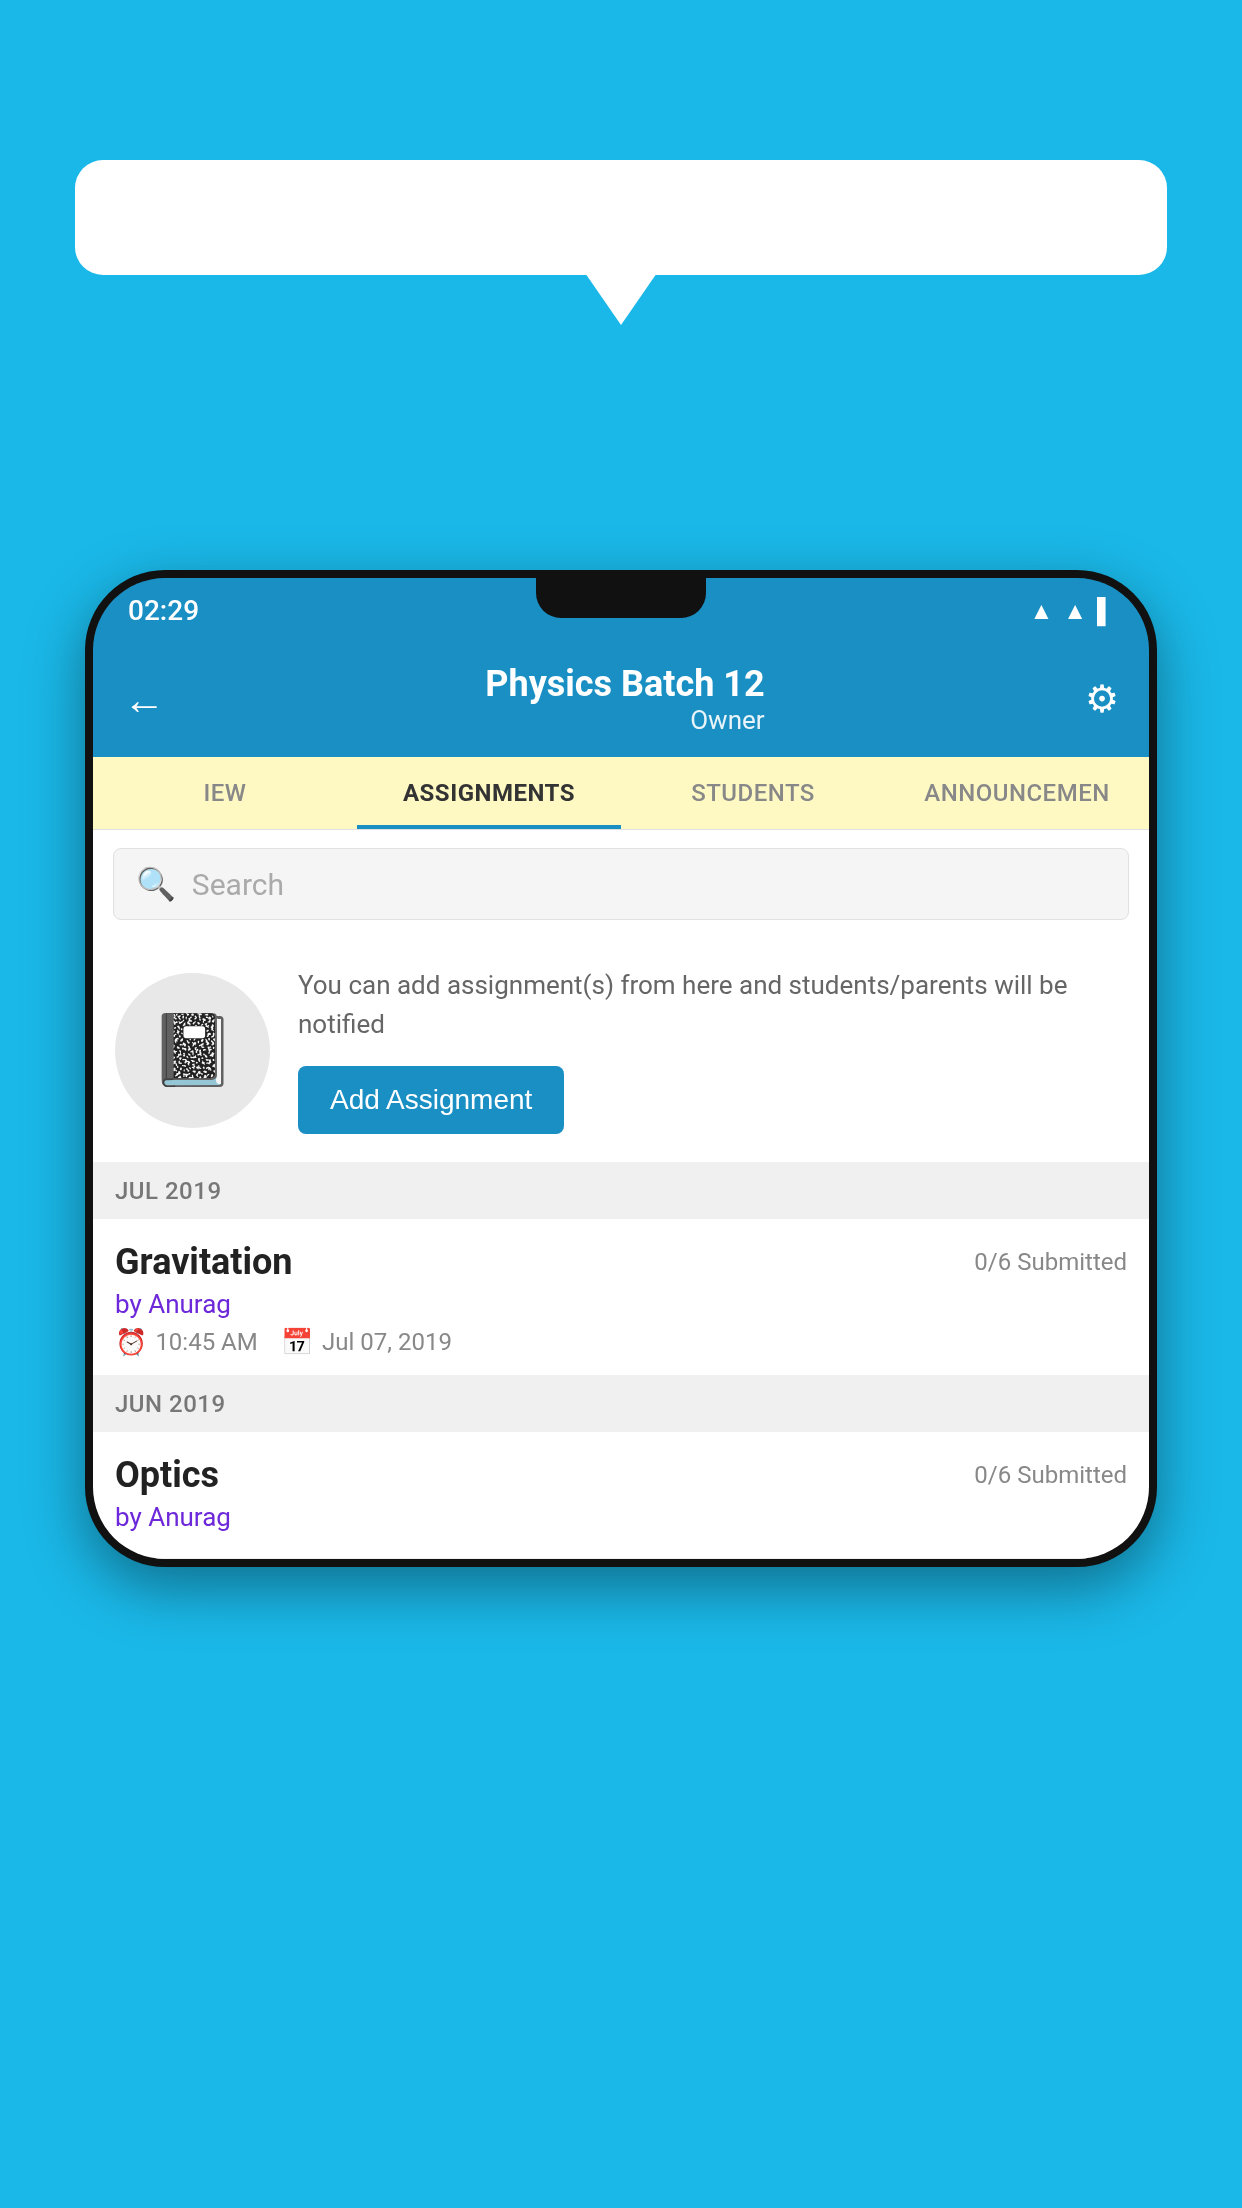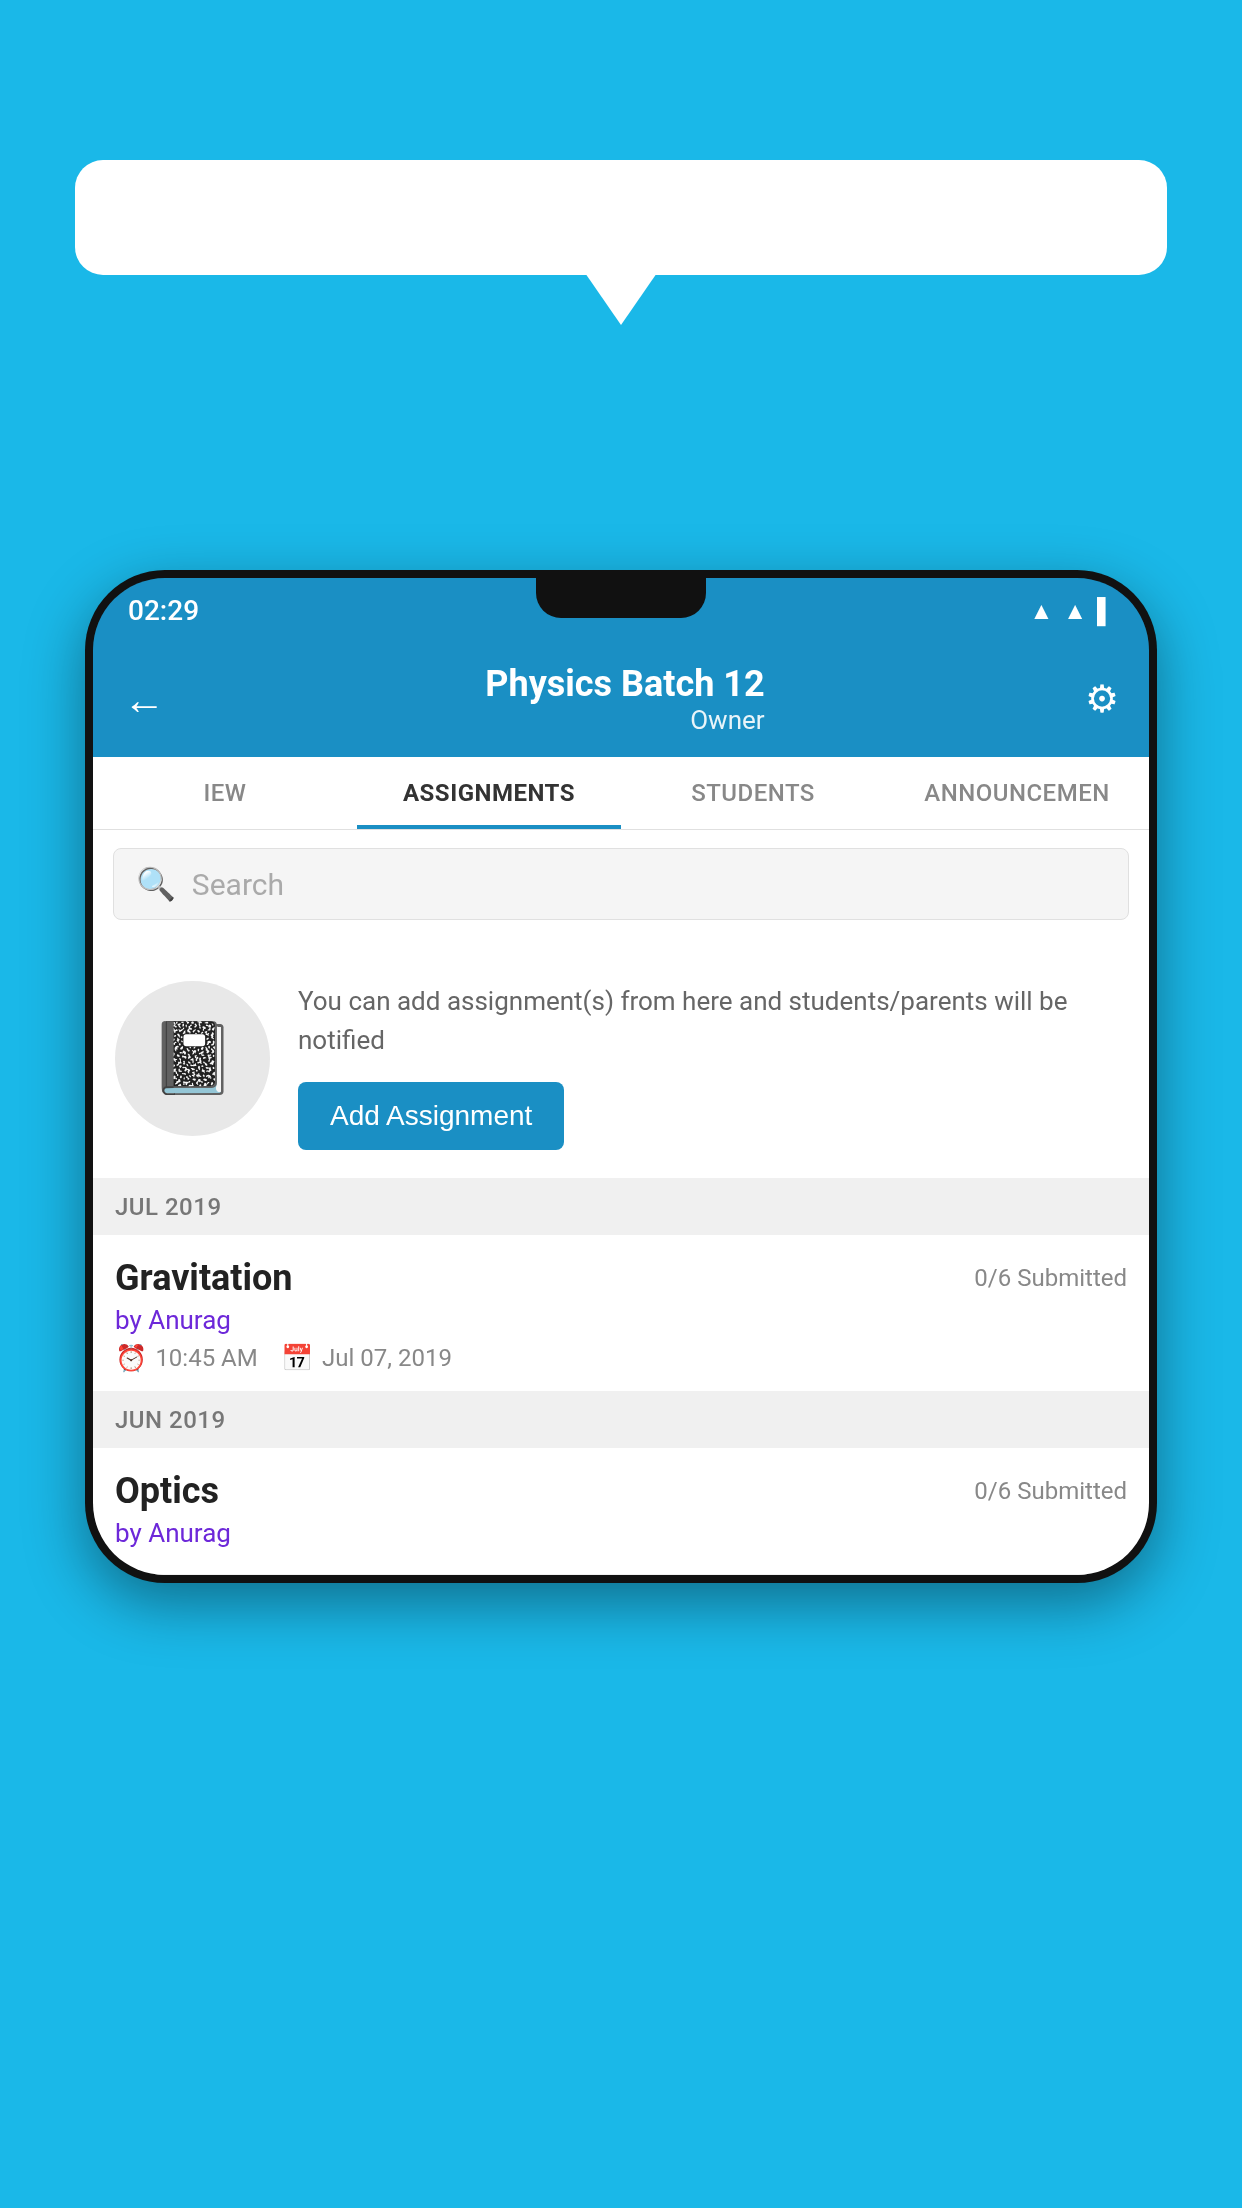--- a/index.html
+++ b/index.html
@@ -148,21 +148,21 @@
       font-size: 26px;
     }
 
     .settings-btn {
       color: white;
       font-size: 38px;
     }
 
     
     .tabs {
-      background: #ffffff;
+      background: #fef9c3;
       display: flex;
       border-bottom: 1px solid #e0e0e0;
       overflow: hidden;
     }
 
     .tab {
       flex: 1;
       text-align: center;
       padding: 22px 0 18px 0;
       font-size: 24px;
@@ -229,21 +229,20 @@
       flex-shrink: 0;
       margin-right: 28px;
     }
 
     .notebook-icon {
       font-size: 70px;
     }
 
     .promo-content {
       flex: 1;
-      margin-top: 16px;
     }
 
     .promo-text {
       font-size: 26px;
       color: #666;
       line-height: 1.5;
       margin-bottom: 22px;
     }
 
     .add-assignment-btn {

